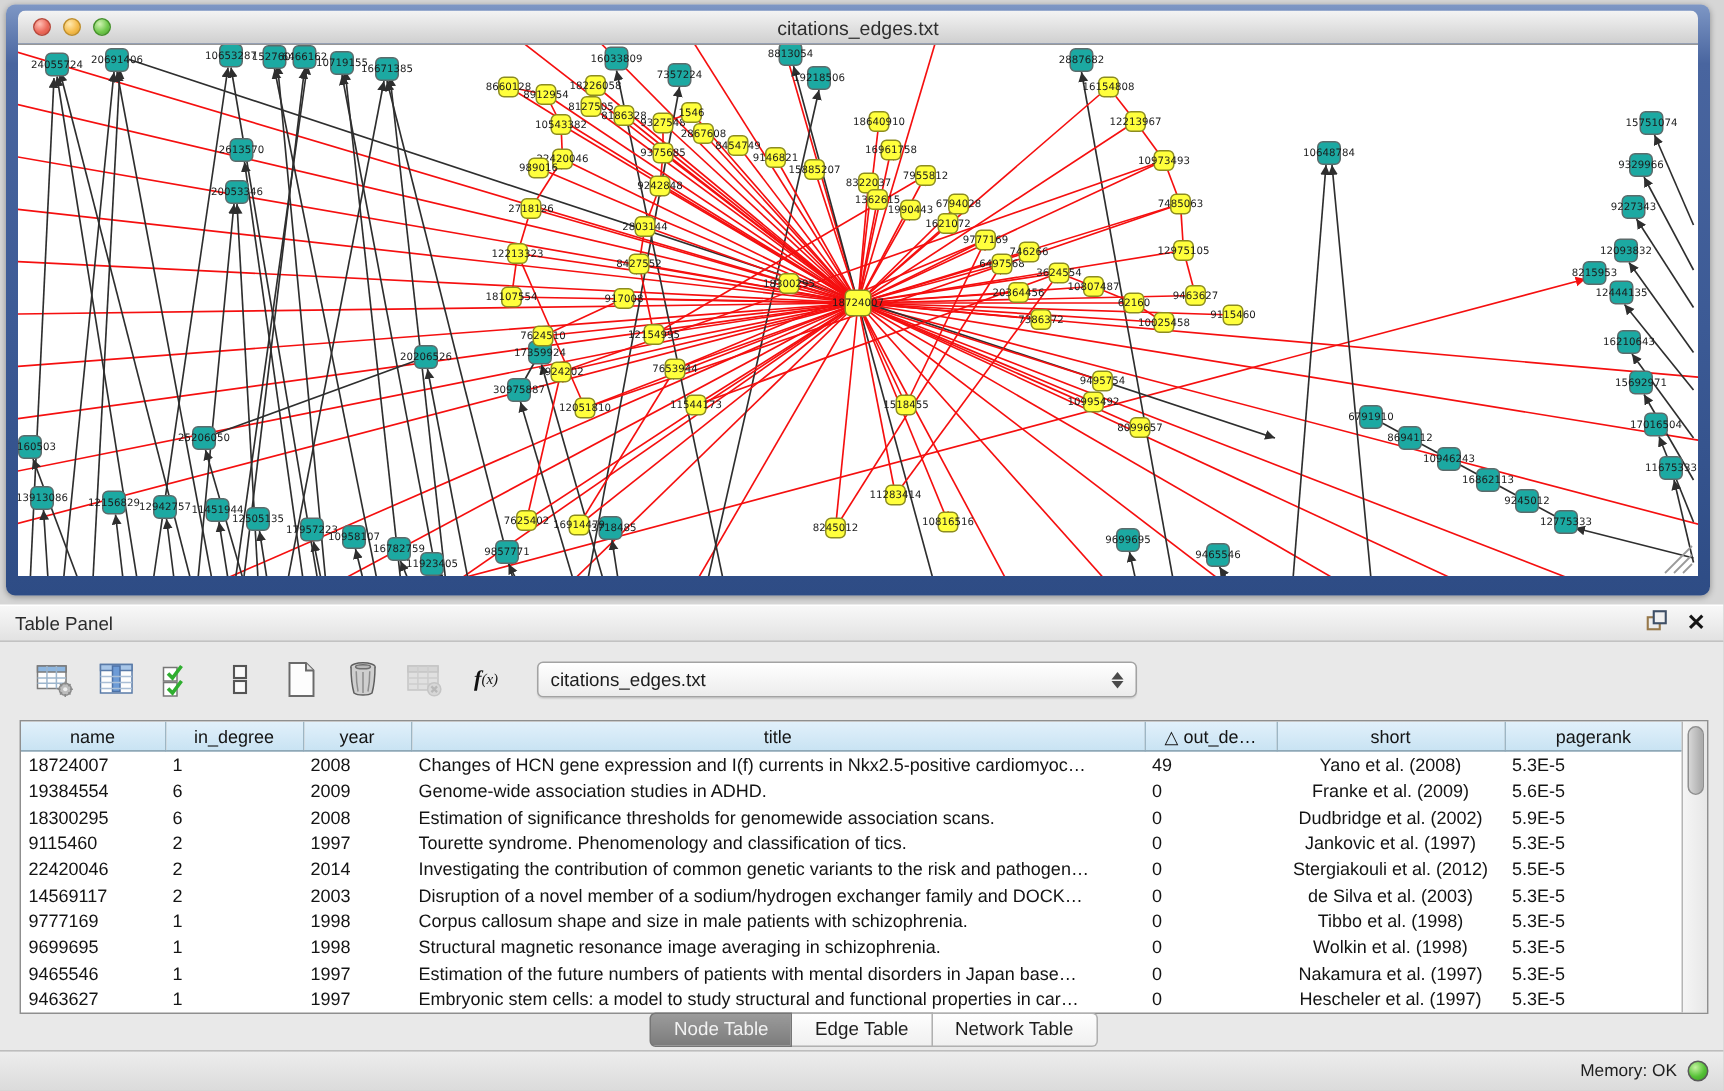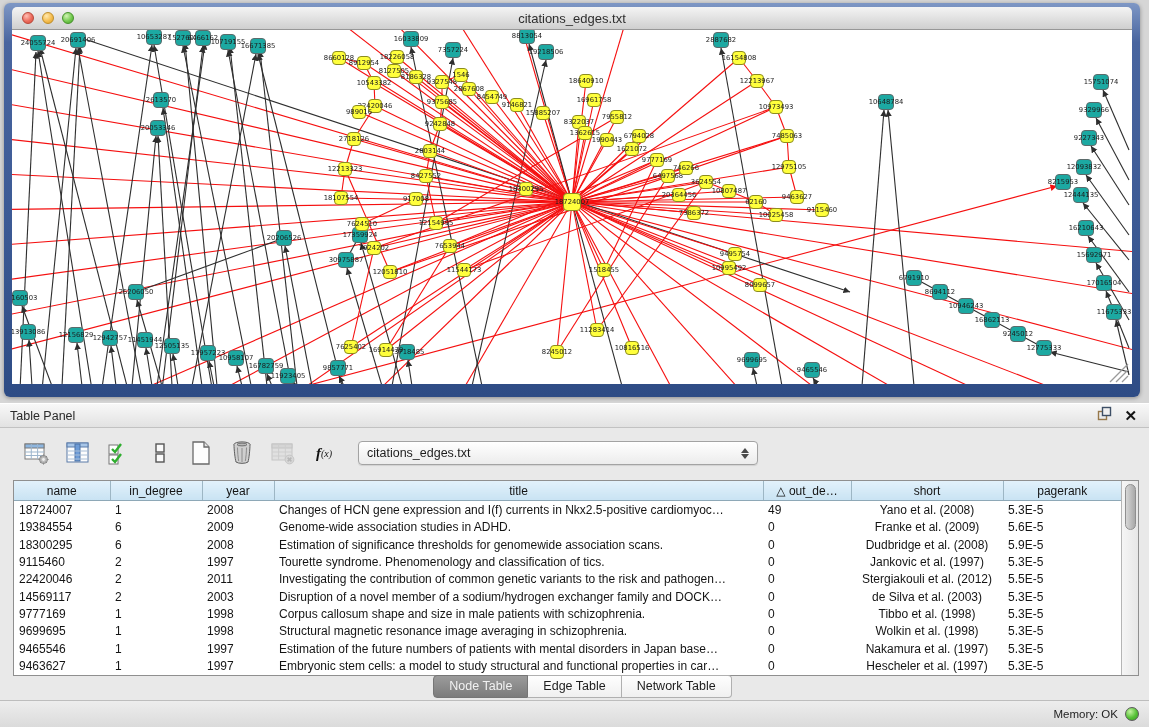--- a/index.html
+++ b/index.html
@@ -641,36 +641,36 @@
             <td>0</td>
             <td class="center">Franke et al. (2009)</td>
             <td>5.6E-5</td>
           </tr>
           <tr>
             <td>18300295</td>
             <td>6</td>
             <td>2008</td>
             <td>Estimation of significance thresholds for genomewide association scans.</td>
             <td>0</td>
-            <td class="center">Dudbridge et al. (2008)</td>
+            <td class="center">Dudbridge et al. (2002)</td>
             <td>5.9E-5</td>
           </tr>
           <tr>
             <td>9115460</td>
             <td>2</td>
             <td>1997</td>
             <td>Tourette syndrome. Phenomenology and classification of tics.</td>
             <td>0</td>
             <td class="center">Jankovic et al. (1997)</td>
             <td>5.3E-5</td>
           </tr>
           <tr>
             <td>22420046</td>
             <td>2</td>
-            <td>2011</td>
+            <td>2014</td>
             <td>Investigating the contribution of common genetic variants to the risk and pathogen…</td>
             <td>0</td>
             <td class="center">Stergiakouli et al. (2012)</td>
             <td>5.5E-5</td>
           </tr>
           <tr>
             <td>14569117</td>
             <td>2</td>
             <td>2003</td>
             <td>Disruption of a novel member of a sodium/hydrogen exchanger family and DOCK…</td>

